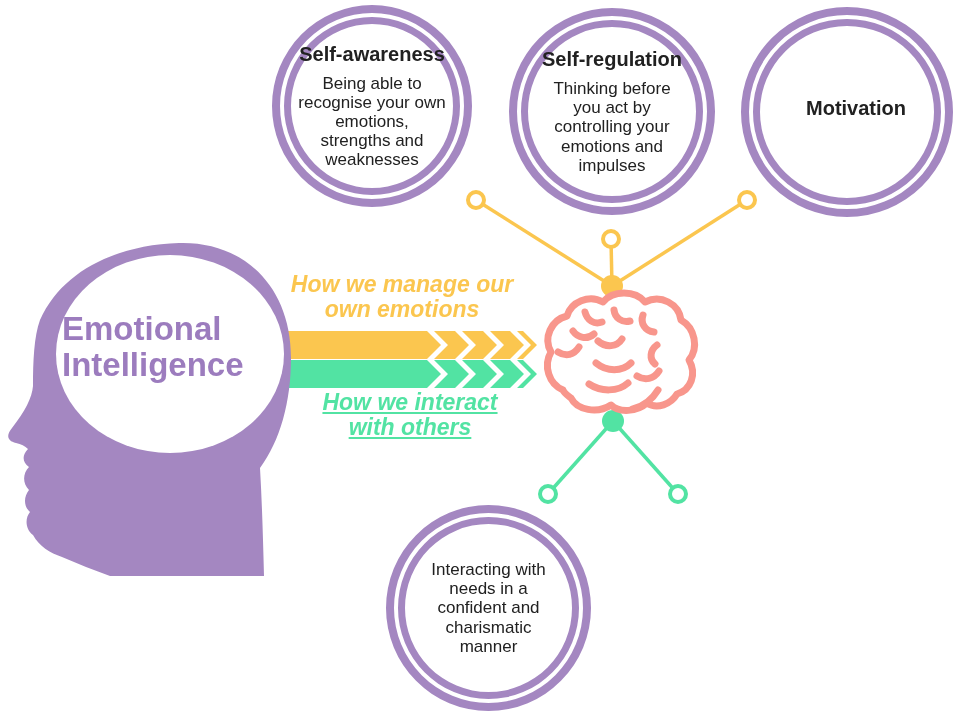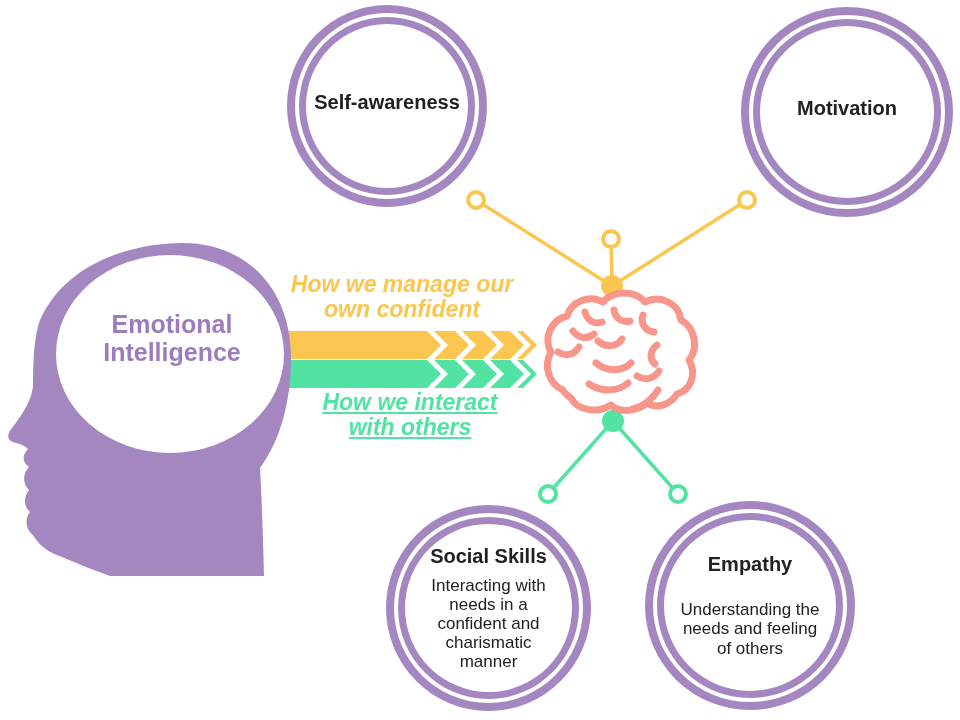--- a/index.html
+++ b/index.html
@@ -11,21 +11,21 @@
   
   .f-purple{fill:var(--purple);}
   .f-yellow{fill:var(--yellow);}
   .f-green{fill:var(--green);}
   .s-yellow{stroke:var(--yellow);}
   .s-green{stroke:var(--green);}
   .s-salmon{stroke:var(--salmon);}
   
   .ei-title{
     position:absolute;left:62px;top:311px;width:220px;
-    text-align:center;font-weight:bold;font-size:25px;line-height:1.1;
+    font-weight:bold;font-size:33px;line-height:1.1;
     color:var(--purple_text);
   }
   
   .flow-label{
     position:absolute;width:250px;text-align:center;white-space:pre-line;
     font-weight:bold;font-style:italic;font-size:23px;line-height:1.08;
   }
   .flow-label.yellow{left:277px;top:272px;color:var(--yellow);}
   .flow-label.green{left:285px;top:390px;color:var(--green);text-decoration:underline;}
   
@@ -35,23 +35,23 @@
     display:flex;align-items:center;justify-content:center;
   }
   .node::before{
     content:"";position:absolute;inset:4px;border-radius:50%;
     border:7px solid var(--purple);
   }
   .node-inner{position:relative;text-align:center;width:178px;}
   .node-title{font-weight:bold;font-size:20px;color:var(--ink);margin-bottom:8px;}
   .node-desc{font-size:17px;line-height:1.12;color:var(--ink);white-space:pre-line;}
   .node.gap-lg .node-title{margin-bottom:24px;}
-  #node-0{left:287px;top:5px;width:200px;height:202px;}
+  #node-0{left:272px;top:5px;width:200px;height:202px;}
   #node-1{left:509px;top:8px;width:206px;height:207px;}
-  #node-2{left:741px;top:7px;width:212px;height:210px;}
+  #node-2{left:741px;top:7px;width:212px;height:210px;justify-content:flex-end;}
   #node-3{left:386px;top:505px;width:205px;height:206px;}
   #node-4{left:645px;top:501px;width:210px;height:209px;}
 </style>
 </head>
 <body>
 
 <div class="stage">
 
   <svg width="960" height="720" viewBox="0 0 960 720">
 
@@ -135,46 +135,52 @@
       <path d="M 657 345 C 650 350 649 359 655 364"></path>
       <path d="M 596 363 C 607 372 622 372 631 363"></path>
       <path d="M 589 384 C 601 392 618 392 628 383"></path>
       <path d="M 637 376 C 645 381 654 379 659 371"></path>
     </g>
   </svg>
 
   <div class="ei-title">Emotional Intelligence</div>
 
   <div class="flow-label yellow">How we manage our
-own confident</div>
+own emotions</div>
   <div class="flow-label green">How we interact
 with others</div>
 
   <div class="node" id="node-0">
     <div class="node-inner">
       <div class="node-title">Self-awareness</div>
+      <div class="node-desc">Being able to
+recognise your own
+emotions,
+strengths and
+weaknesses</div>
+    </div>
+  </div>
+  <div class="node" id="node-1">
+    <div class="node-inner">
+      <div class="node-title">Self-regulation</div>
+      <div class="node-desc">Thinking before
+you act by
+controlling your
+emotions and
+impulses</div>
     </div>
   </div>
   <div class="node" id="node-2">
     <div class="node-inner">
       <div class="node-title">Motivation</div>
     </div>
   </div>
   <div class="node" id="node-3">
     <div class="node-inner">
-      <div class="node-title">Social Skills</div>
       <div class="node-desc">Interacting with
 needs in a
 confident and
 charismatic
 manner</div>
     </div>
   </div>
-  <div class="node gap-lg" id="node-4">
-    <div class="node-inner">
-      <div class="node-title">Empathy</div>
-      <div class="node-desc">Understanding the
-needs and feeling
-of others</div>
-    </div>
-  </div>
 
 </div>
 
 </body></html>

